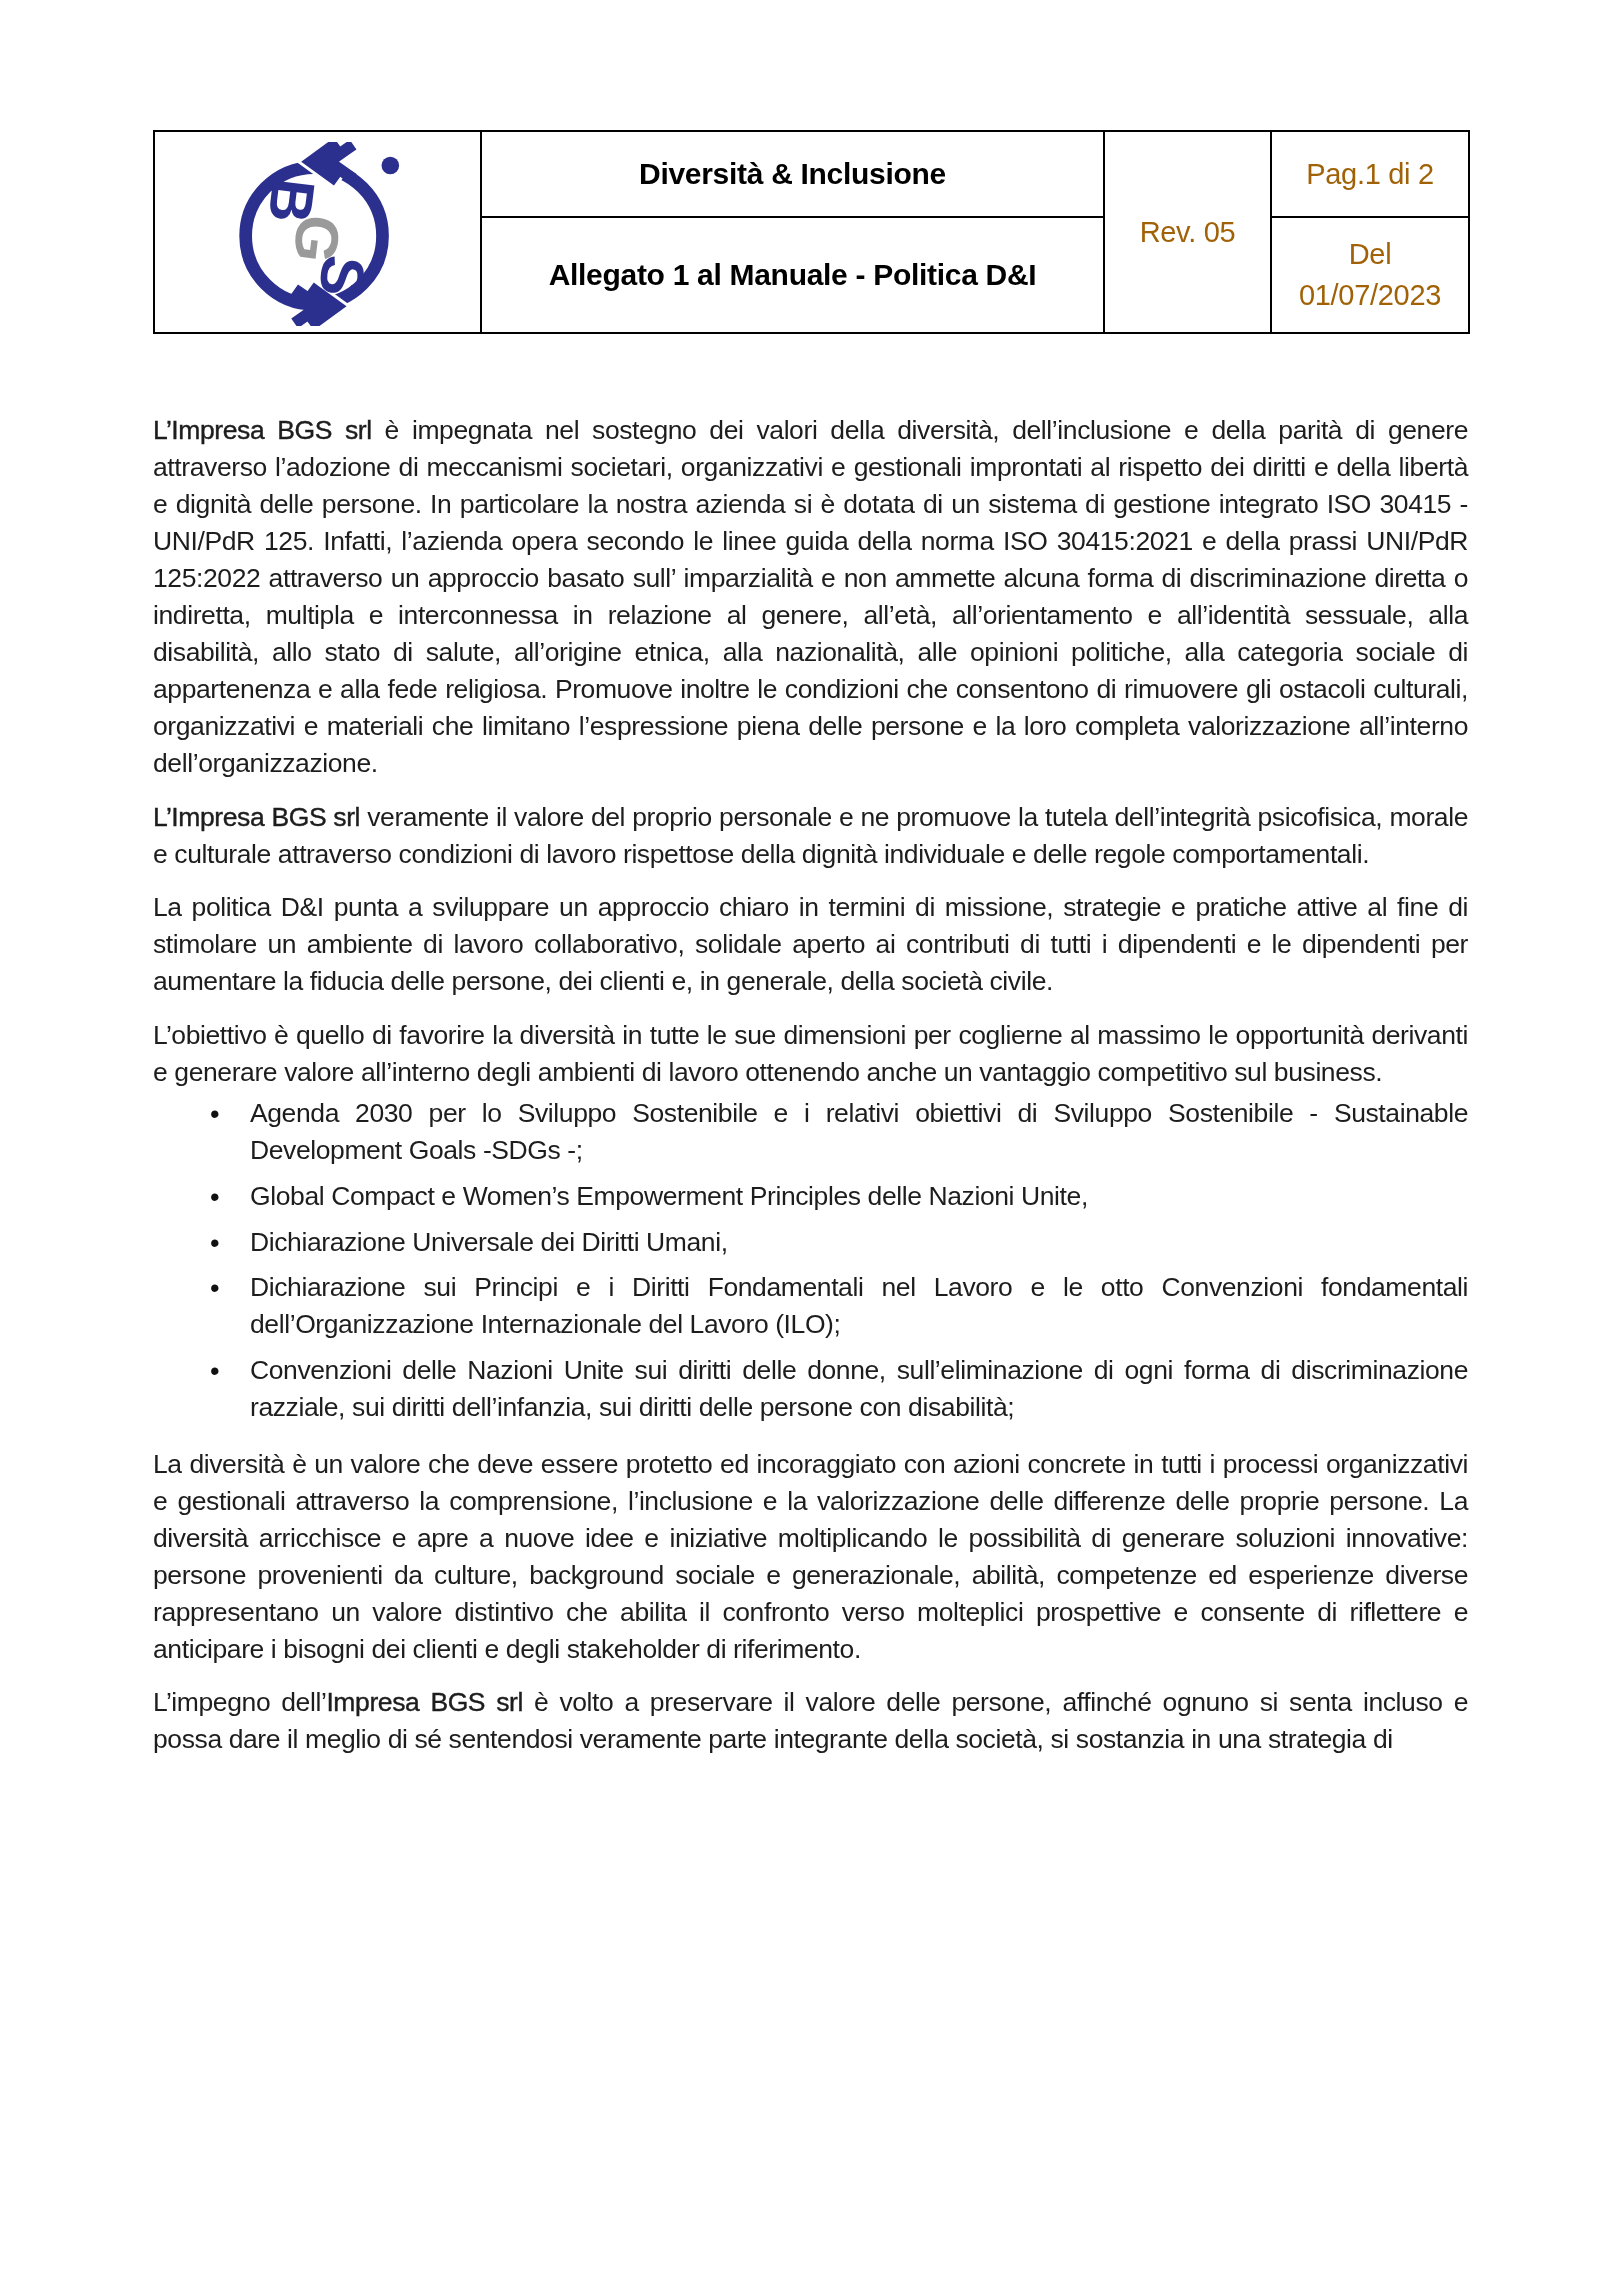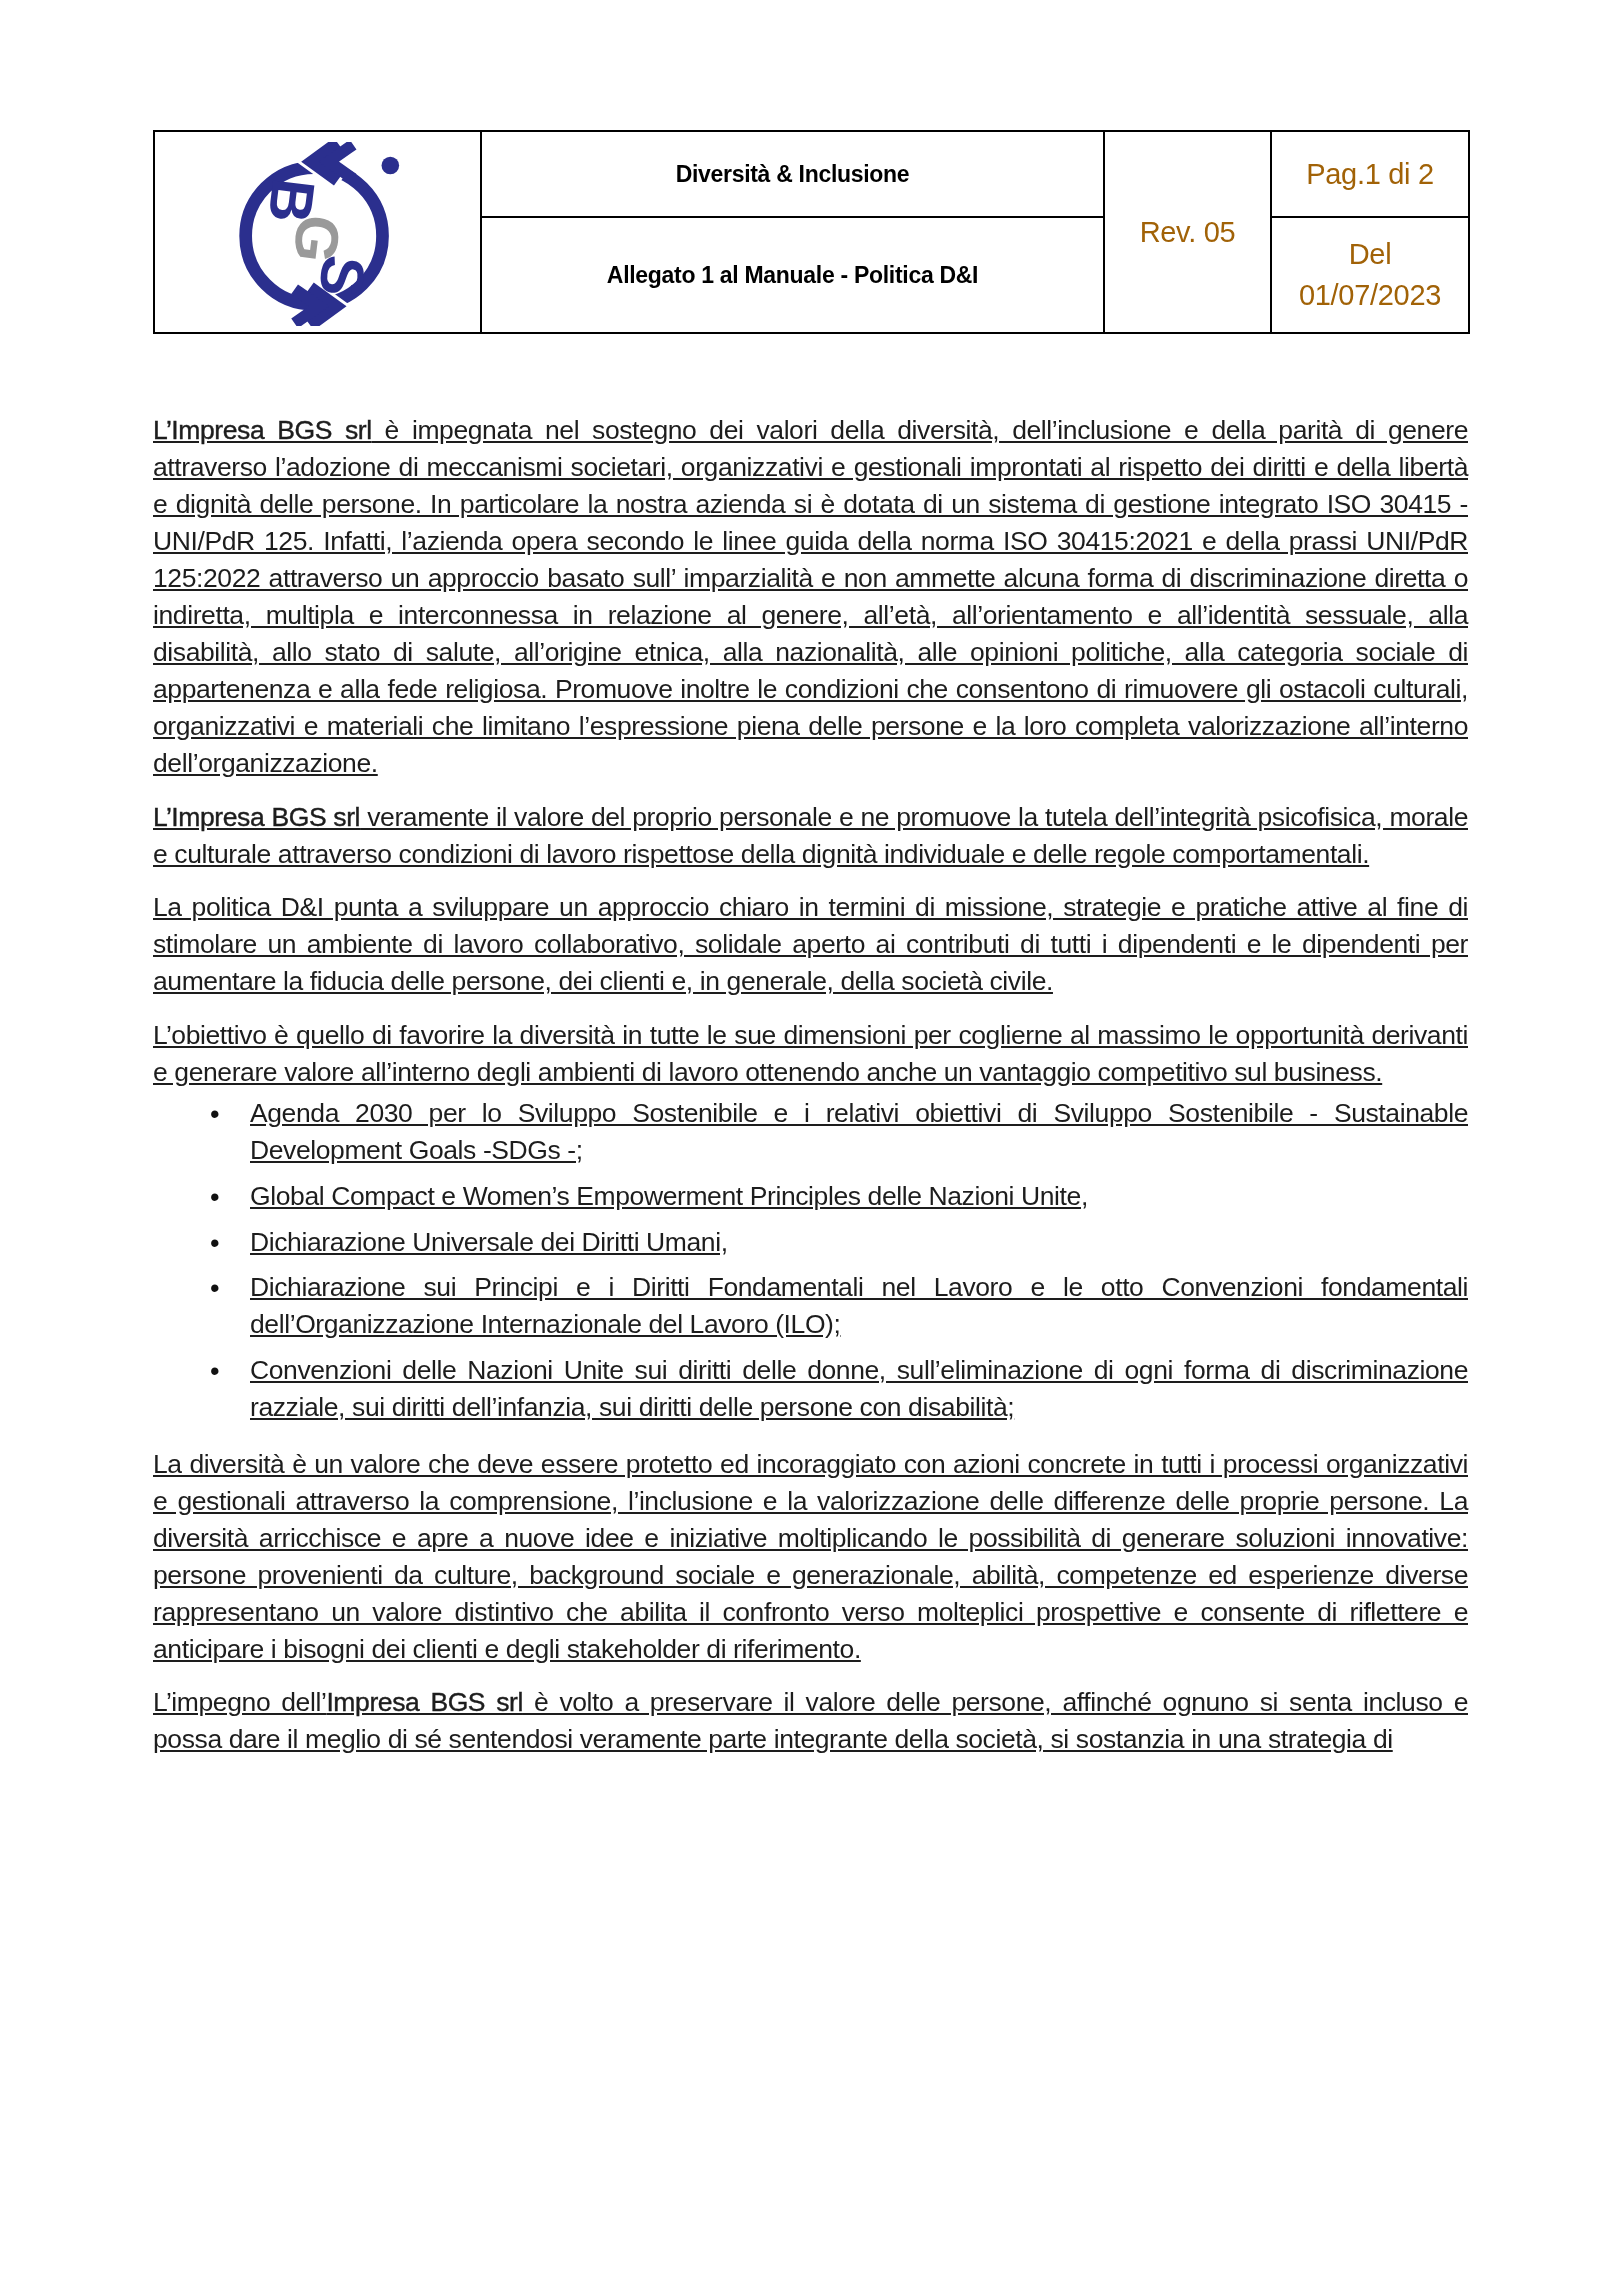--- a/index.html
+++ b/index.html
@@ -28,40 +28,39 @@
   table.doc-header td {
     border: 2px solid #000000;
     vertical-align: middle;
     background: #ffffff;
   }
   .logo-cell { text-align: center; }
   .logo-cell svg { display: block; margin: 3.9px auto 0 auto; }
   .title-cell {
     text-align: center;
     font-weight: bold;
-    font-size: 23px;
+    font-size: 30px;
     color: #000000;
     letter-spacing: -0.3px;
   }
   .rev-cell, .pag-cell, .del-cell {
     text-align: center;
     font-size: 29px;
     color: #a16207;
     letter-spacing: -0.3px;
   }
   .del-cell div { line-height: 41px; }
   
   .doc-body {
     margin-top: 78px;
     font-size: 26.5px;
     line-height: 37px;
     letter-spacing: -0.4px;
     text-align: justify;
     color: #1d1d1d;
-    text-decoration: underline;
   }
   .doc-par { margin-bottom: 16.7px; }
   .doc-par:last-child { margin-bottom: 0; }
   .lead { -webkit-text-stroke: 0.4px currentColor; }
   ul.doc-list {
     list-style: none;
     margin: 3.9px 0 19.6px 0;
   }
   li.doc-li {
     position: relative;

